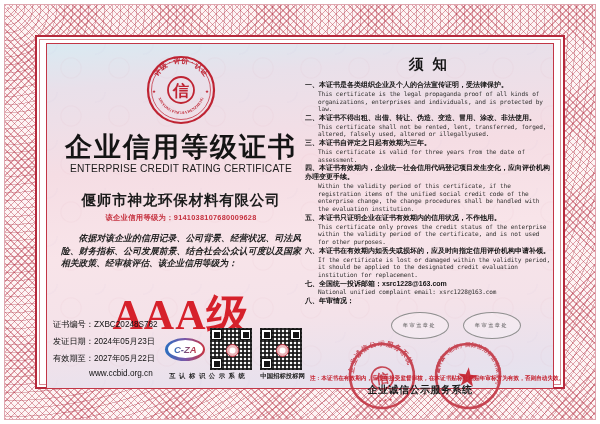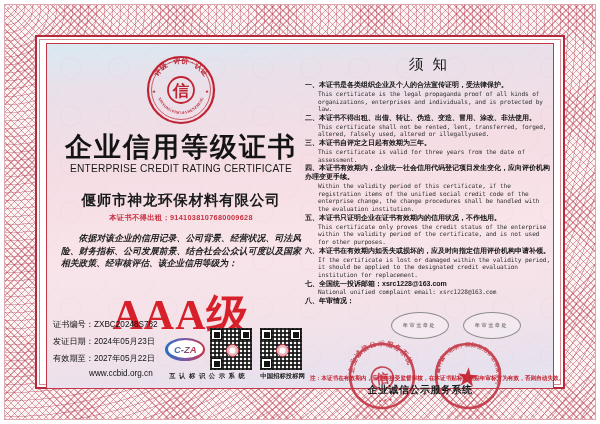--- a/index.html
+++ b/index.html
@@ -61,21 +61,21 @@
   .qr .f{position:absolute;width:9px;height:9px;border:1.5px solid #141414;background:#fff;}
   .qr .f::after{content:'';position:absolute;inset:1.5px;background:#141414;}
   .qr .f1{left:1px;top:1px;} .qr .f2{right:1px;top:1px;} .qr .f3{left:1px;bottom:1px;}
   .qr .emb{position:absolute;left:50%;top:50%;width:11px;height:11px;margin:-5.5px 0 0 -5.5px;
       border-radius:50%;background:#fff;border:1.5px solid #c23040;
       box-shadow:inset 0 0 0 2.5px rgba(194,48,64,.35);}
   .mark-label{margin-top:2px;font-size:6.4px;font-weight:700;color:#222;white-space:nowrap;}
   .mark-label.wide{letter-spacing:3.5px;}
   
   .right-col{position:absolute;left:258px;top:4px;width:246px;bottom:2px;z-index:1;}
-  .notice-heading{margin-top:7px;text-align:center;font-size:14.5px;font-weight:400;
+  .notice-heading{margin-top:7px;text-align:center;font-size:14.5px;font-weight:700;
       letter-spacing:9px;padding-left:9px;color:#141414;}
   .notice-list{margin-top:7px;}
   .n-item{margin-bottom:1px;}
   .n-cn{font-size:7px;font-weight:700;line-height:1.27;color:#141414;}
   .n-num{font-weight:800;}
   .n-en{margin-left:13px;font-family:"DejaVu Sans Mono",monospace;font-size:6.1px;
       line-height:1.26;color:#30302f;letter-spacing:-.1px;}
   .stamp-row{display:flex;gap:14px;justify-content:center;margin:6px 0 0 55px;}
   .stamp-oval{width:56px;height:25px;border:1px solid #8f8f8f;border-radius:50%;
       display:flex;align-items:center;justify-content:center;background:rgba(255,255,255,.25);}
@@ -119,21 +119,21 @@
         <text x="6" y="38" font-size="4.5" fill="#bf2433">★</text>
         <text x="59" y="38" font-size="4.5" fill="#bf2433">★</text>
         <circle cx="35" cy="35" r="13" fill="none" stroke="#bf2433" stroke-width="1.8"></circle>
         <text x="35" y="41" font-size="16" font-weight="bold" fill="#bf2433" text-anchor="middle">信</text>
       </svg>
 
       <div class="title-cn">企业信用等级证书</div>
       <div class="title-en">ENTERPRISE CREDIT RATING CERTIFICATE</div>
       <div class="company">偃师市神龙环保材料有限公司</div>
       <div class="code-line">
-        <span>本证书不得出租：</span><span>9141038107680009628</span>
+        <span>该企业信用等级为：</span><span>9141038107680009628</span>
       </div>
       <p class="statement">依据对该企业的信用记录、公司背景、经营状况、司法风险、财务指标、公司发展前景、结合社会公众认可度以及国家相关政策、经审核评估、该企业信用等级为：</p>
       <div class="rating">AAA级</div>
     </div>
 
     <div class="bottom-left">
       <div class="cert-info">
         <div class="info-row">
           <span>证书编号：</span><span>ZXBC20248S782</span>
         </div>

